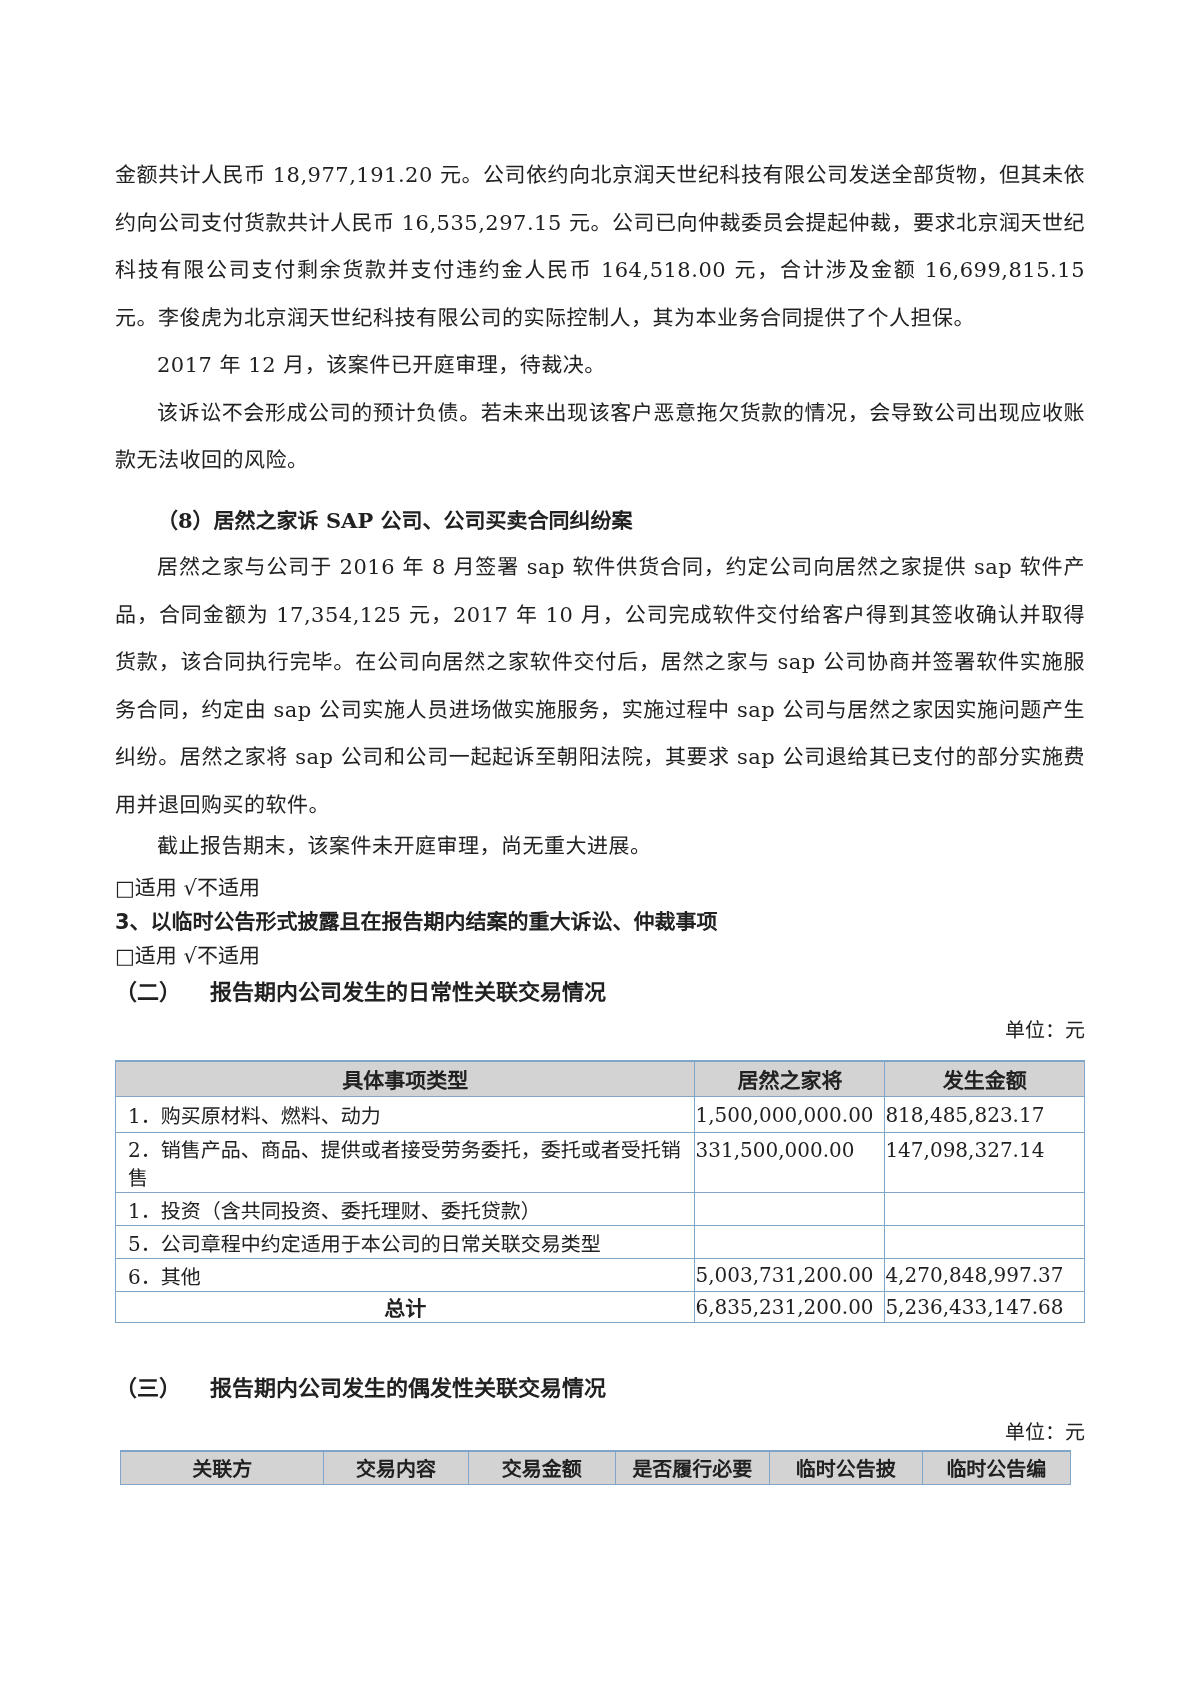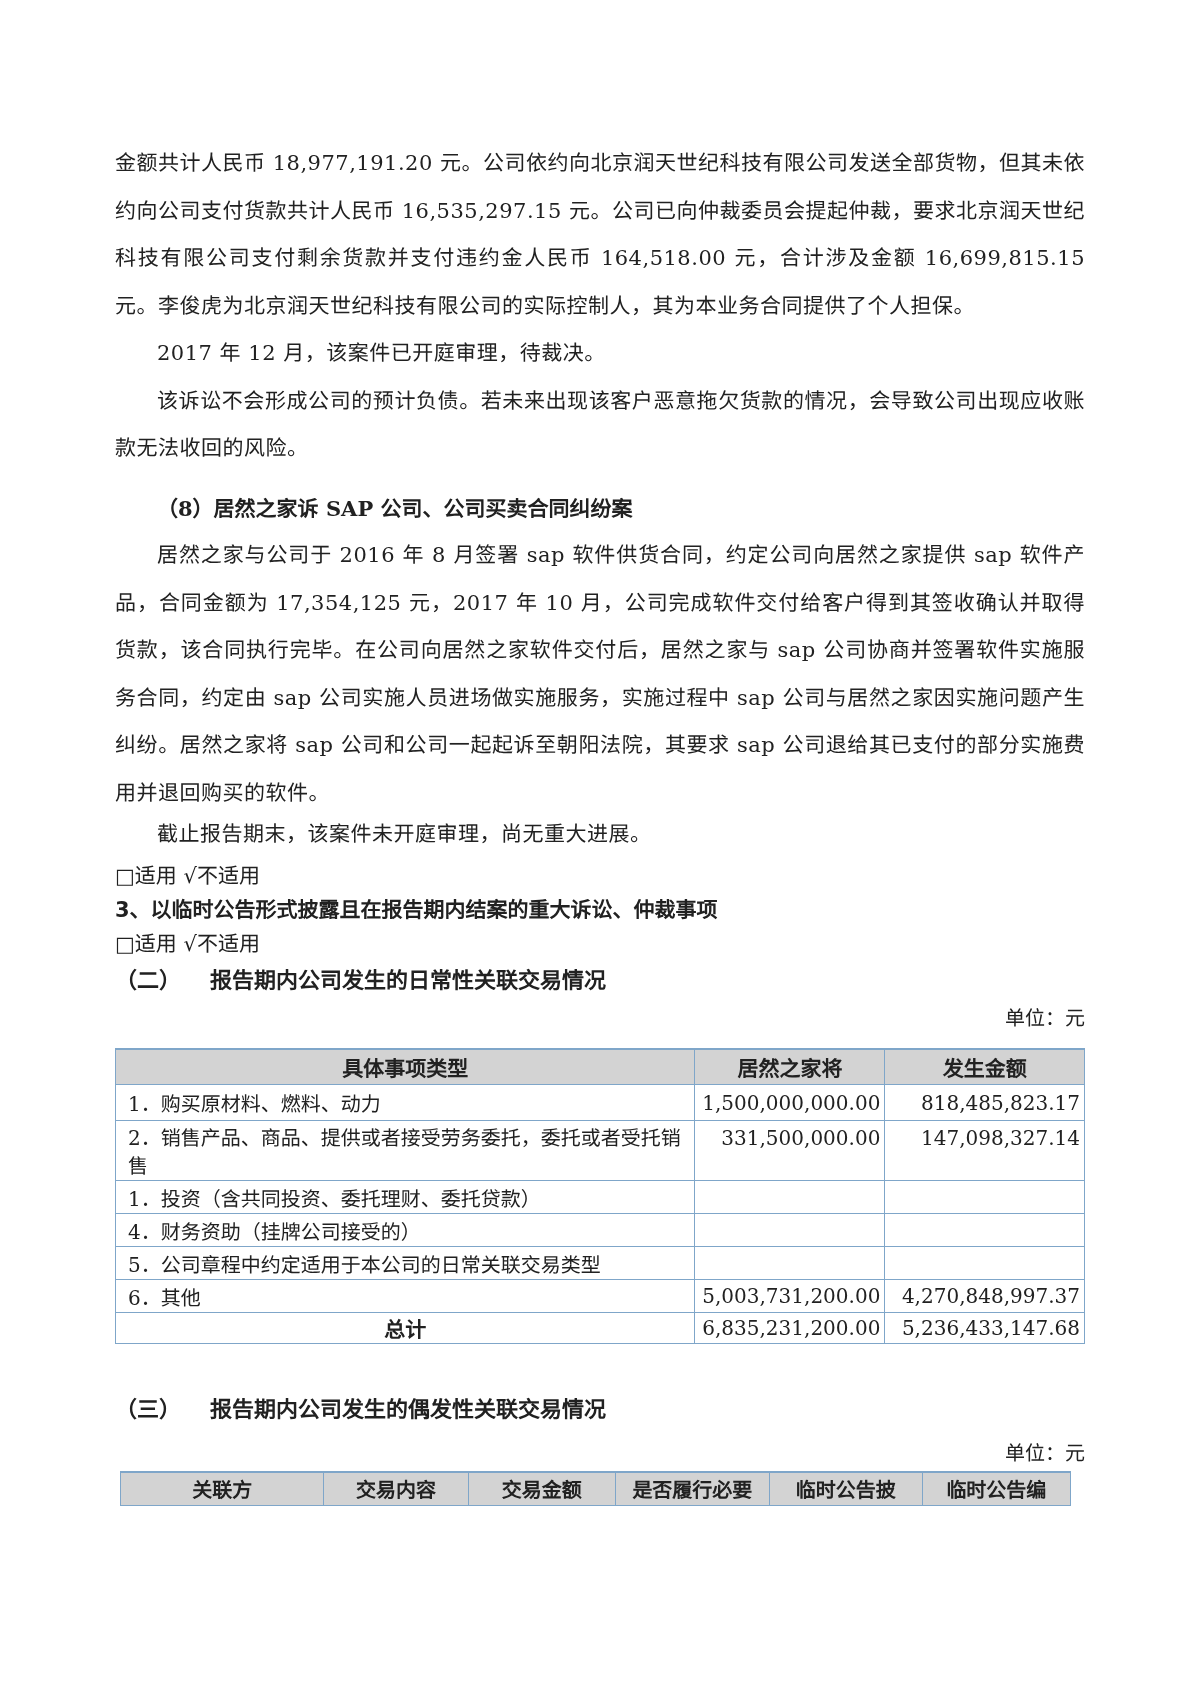--- a/index.html
+++ b/index.html
@@ -7,21 +7,21 @@
     --hbg:#d3d3d3;       
     --ink:#212121;       
   }
   *{box-sizing:border-box;margin:0;padding:0;}
   html,body{background:#ffffff;}
   .page{
     width:1200px;height:1697px;background:#ffffff;position:relative;
     overflow:hidden;color:var(--ink);
     font-family:"DejaVu Serif","Liberation Serif",serif;
   }
-  .content{position:absolute;left:115px;top:0;width:970px;padding-top:140px;}
+  .content{position:absolute;left:115px;top:12px;width:970px;padding-top:140px;}
 
   p.body-text{
     font-size:21px;line-height:47.5px;text-align:justify;
     letter-spacing:0.5px;
   }
   p.indent{text-indent:2em;}
   p.p5{margin-top:-6px;}
 
   h4.case-heading{
     font-size:21px;line-height:47.5px;font-weight:bold;text-indent:2em;
@@ -57,21 +57,21 @@
     font-family:"DejaVu Sans","Liberation Sans",sans-serif;
   }
   td{
     font-size:20px;vertical-align:middle;height:33px;
     font-family:"DejaVu Serif","Liberation Serif",serif;
   }
   .t1 .c1{width:59.8%;}
   .t1 .c2{width:19.6%;}
   .t1 .c3{width:20.6%;}
   td.lab{text-align:left;padding-left:12px;}
-  td.num{text-align:right;padding-right:4px;}
+  td.num{padding-right:4px;}
   tr.r1 td{height:36px;}
   tr.r2 td{height:58px;vertical-align:top;padding-top:3px;line-height:28px;}
   tr.total td{height:28px;}
   td.total-label{
     text-align:center;font-weight:bold;
     font-family:"DejaVu Sans","Liberation Sans",sans-serif;font-size:21px;
   }
   .t2 th{height:33px;font-size:20px;}
   .t2 .k1{width:21.4%;font-family:Liberation Serif, serif;}
   .t2 .k2{width:15.2%;}
@@ -122,25 +122,20 @@
           <td class="lab">2．销售产品、商品、提供或者接受劳务委托，委托或者受托销售</td>
           <td class="num">331,500,000.00</td>
           <td class="num">147,098,327.14</td>
         </tr>
         <tr>
           <td class="lab">1．投资（含共同投资、委托理财、委托贷款）</td>
           <td class="num"></td>
           <td class="num"></td>
         </tr>
         <tr>
-          <td class="lab">4．财务资助（挂牌公司接受的）</td>
-          <td class="num"></td>
-          <td class="num"></td>
-        </tr>
-        <tr>
           <td class="lab">5．公司章程中约定适用于本公司的日常关联交易类型</td>
           <td class="num"></td>
           <td class="num"></td>
         </tr>
         <tr>
           <td class="lab">6．其他</td>
           <td class="num">5,003,731,200.00</td>
           <td class="num">4,270,848,997.37</td>
         </tr>
         <tr class="total">

